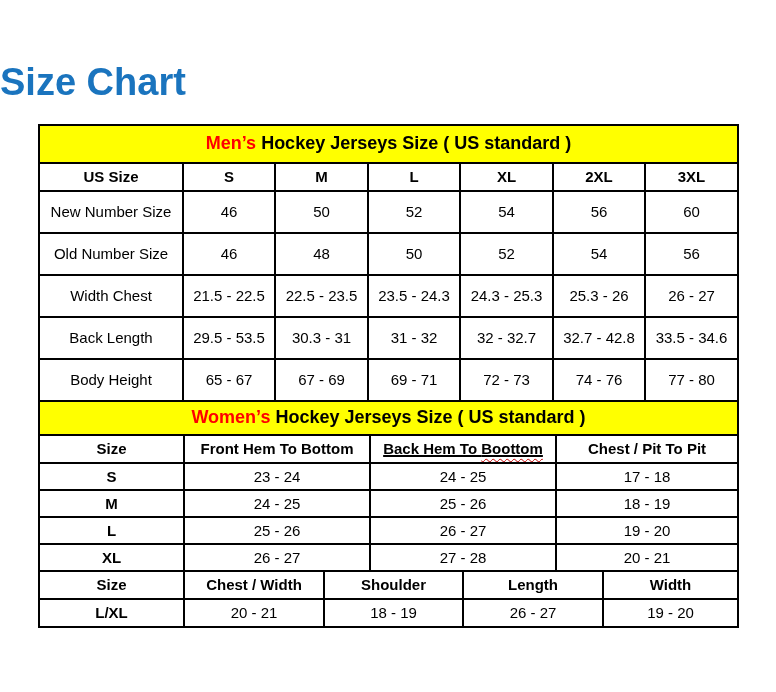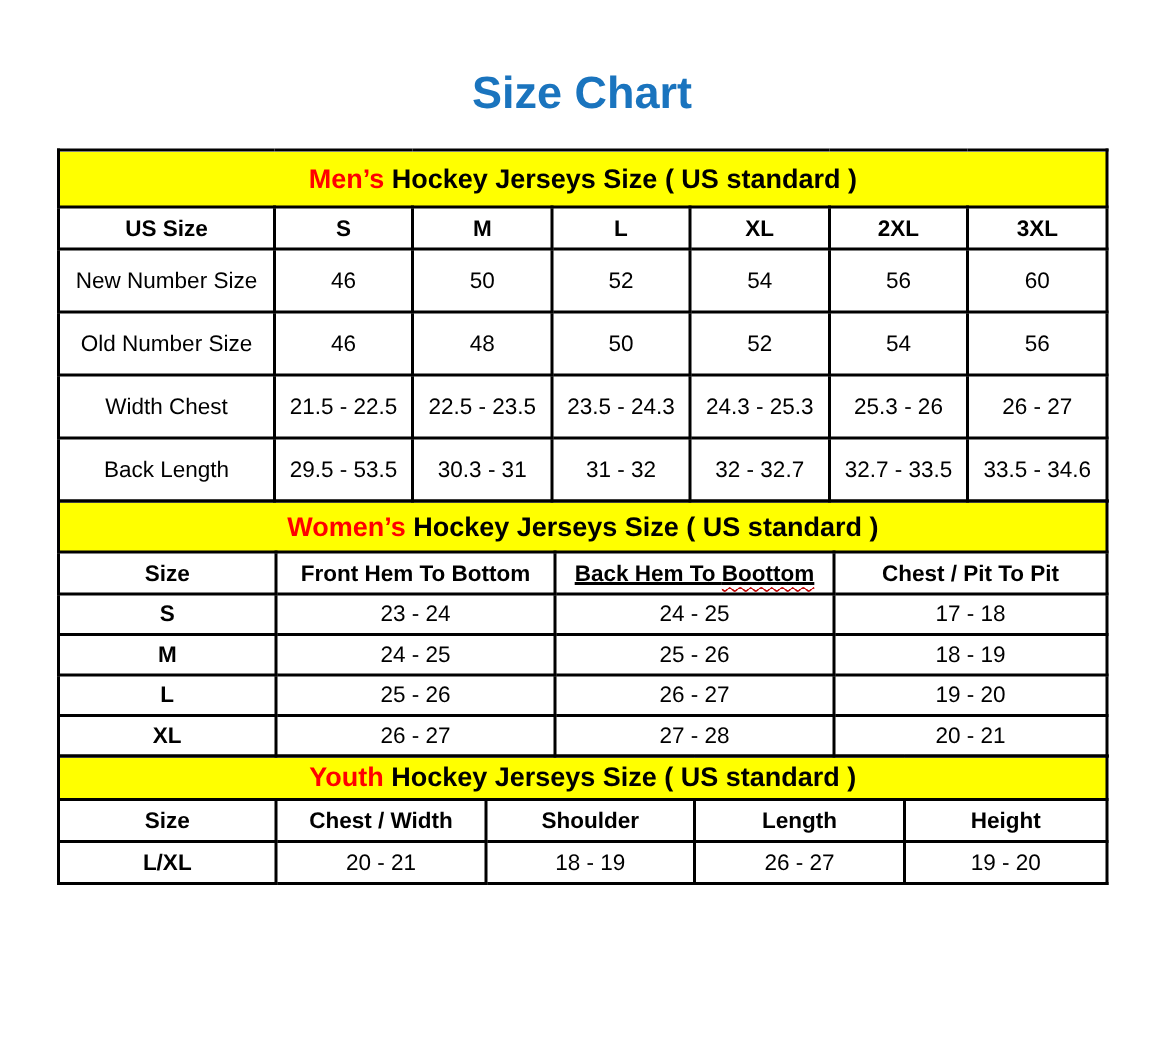--- a/index.html
+++ b/index.html
@@ -7,24 +7,23 @@
   .page {
     width: 776px;
     height: 692px;
     background: #ffffff;
     font-family: "Liberation Sans", sans-serif;
     color: #000;
     overflow: hidden;
   }
   .page-title {
     margin: 0;
-    padding-top: 46px;
-    text-align: center;
+    padding-top: 62px;
     color: #1a74be;
-    font-size: 30px;
+    font-size: 38px;
     font-weight: bold;
     line-height: 1.1;
   }
   .tables { margin-top: 20px; }
   table.size-table {
     border-collapse: collapse;
     table-layout: fixed;
     width: 699px;
     margin-left: 38px;
   }
@@ -124,22 +123,31 @@
           <td>24.3 - 25.3</td>
           <td>25.3 - 26</td>
           <td>26 - 27</td>
         </tr>
         <tr class="data-row">
           <td class="row-label">Back Length</td>
           <td>29.5 - 53.5</td>
           <td>30.3 - 31</td>
           <td>31 - 32</td>
           <td>32 - 32.7</td>
-          <td>32.7 - 33.5</td>
+          <td>32.7 - 42.8</td>
           <td>33.5 - 34.6</td>
+        </tr>
+        <tr class="data-row">
+          <td class="row-label">Body Height</td>
+          <td>65 - 67</td>
+          <td>67 - 69</td>
+          <td>69 - 71</td>
+          <td>72 - 73</td>
+          <td>74 - 76</td>
+          <td>77 - 80</td>
         </tr>
       </tbody>
     </table>
 
     <table class="size-table womens stacked">
       <colgroup>
         <col style="width:145px">
           <col style="width:186px">
           <col style="width:186px">
           <col style="width:182px">
@@ -183,29 +191,26 @@
 
     <table class="size-table youth stacked">
       <colgroup>
         <col style="width:145px">
           <col style="width:140px">
           <col style="width:139px">
           <col style="width:140px">
           <col style="width:135px">
       </colgroup>
       <tbody>
-        <tr class="banner-row">
-          <td colspan="5"><span class="banner-highlight">Youth</span><span> Hockey Jerseys Size ( US standard )</span></td>
-        </tr>
         <tr class="header-row">
           <th>Size</th>
           <th>Chest / Width</th>
           <th>Shoulder</th>
           <th>Length</th>
-          <th>Height</th>
+          <th>Width</th>
         </tr>
         <tr class="data-row">
           <td class="row-label">L/XL</td>
           <td>20 - 21</td>
           <td>18 - 19</td>
           <td>26 - 27</td>
           <td>19 - 20</td>
         </tr>
       </tbody>
     </table>

